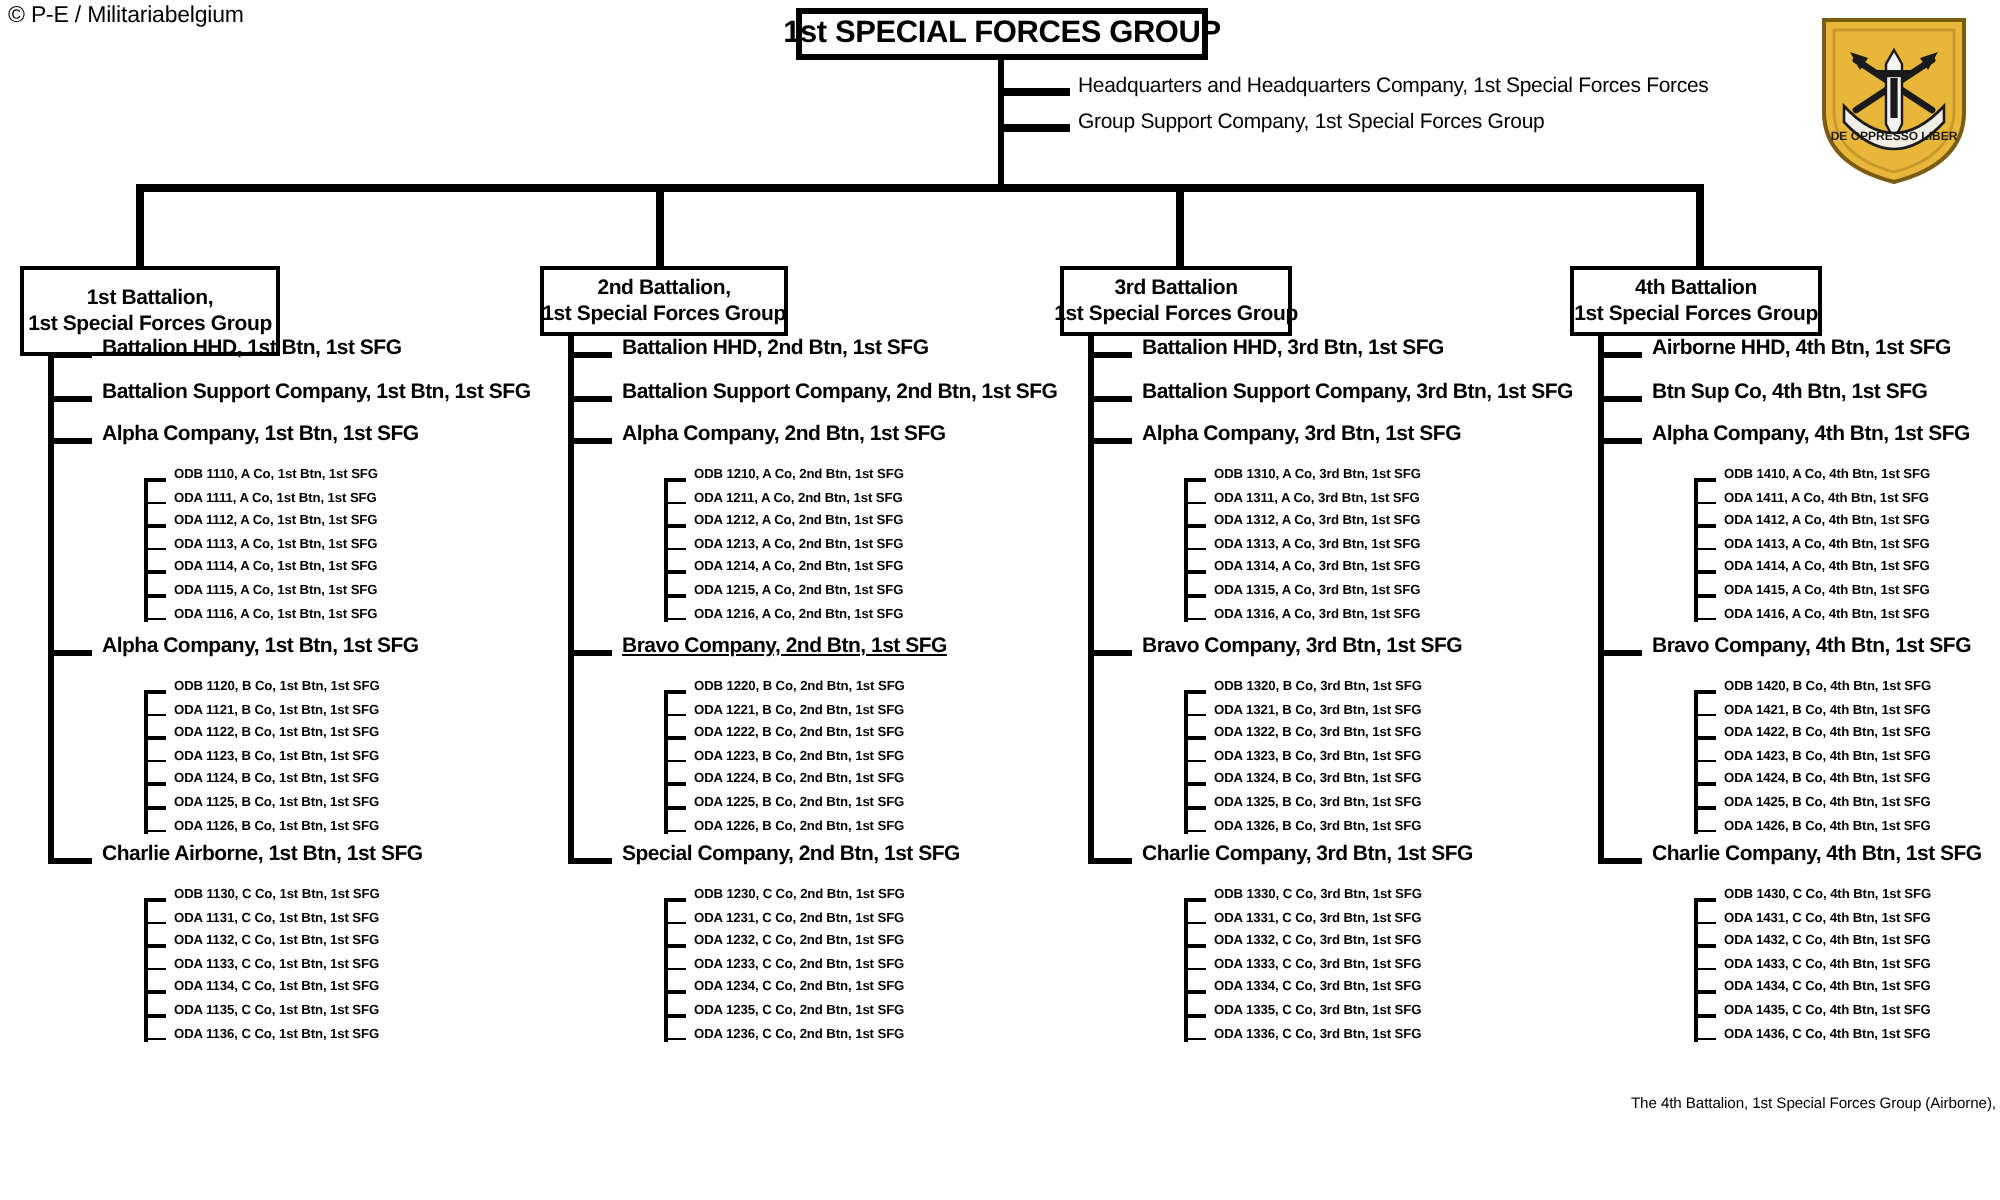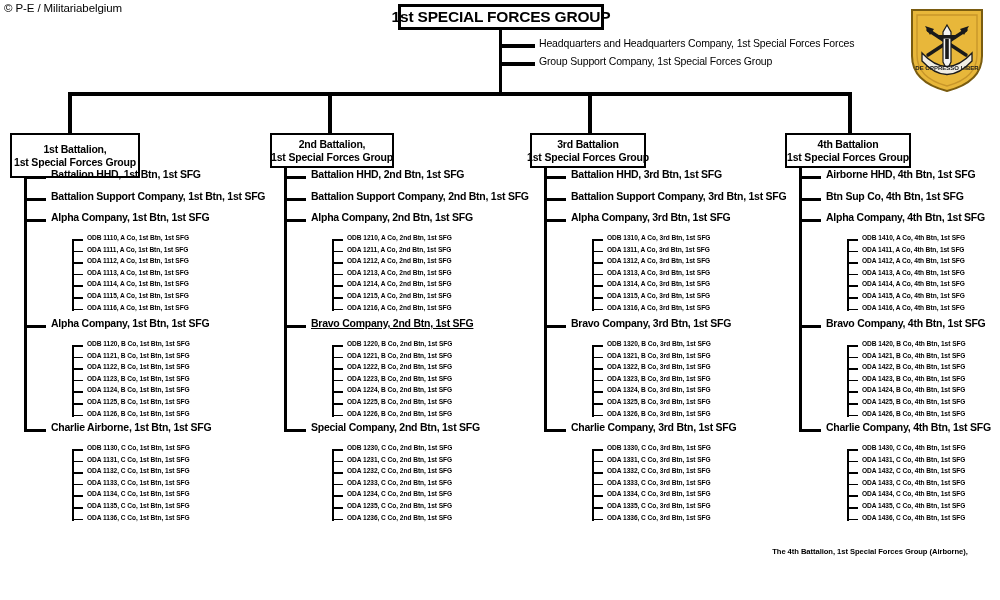--- a/index.html
+++ b/index.html
@@ -89,23 +89,23 @@
     font-size: 6.6px;
     font-weight: bold;
     letter-spacing: -0.05px;
   }
 
   
   #footnote {
     position: absolute;
     left: 742px; top: 546px;
     width: 256px;
-    text-align: center;
+    text-align: right;
     font-size: 7.6px;
-    font-weight: bold;
+    font-weight: normal;
     line-height: 1.5;
     letter-spacing: -0.05px;
   }
 
   
   #crest { position: absolute; left: 908px; top: 6px; width: 78px; height: 88px; }
 </style>
 </head>
 <body>
 

